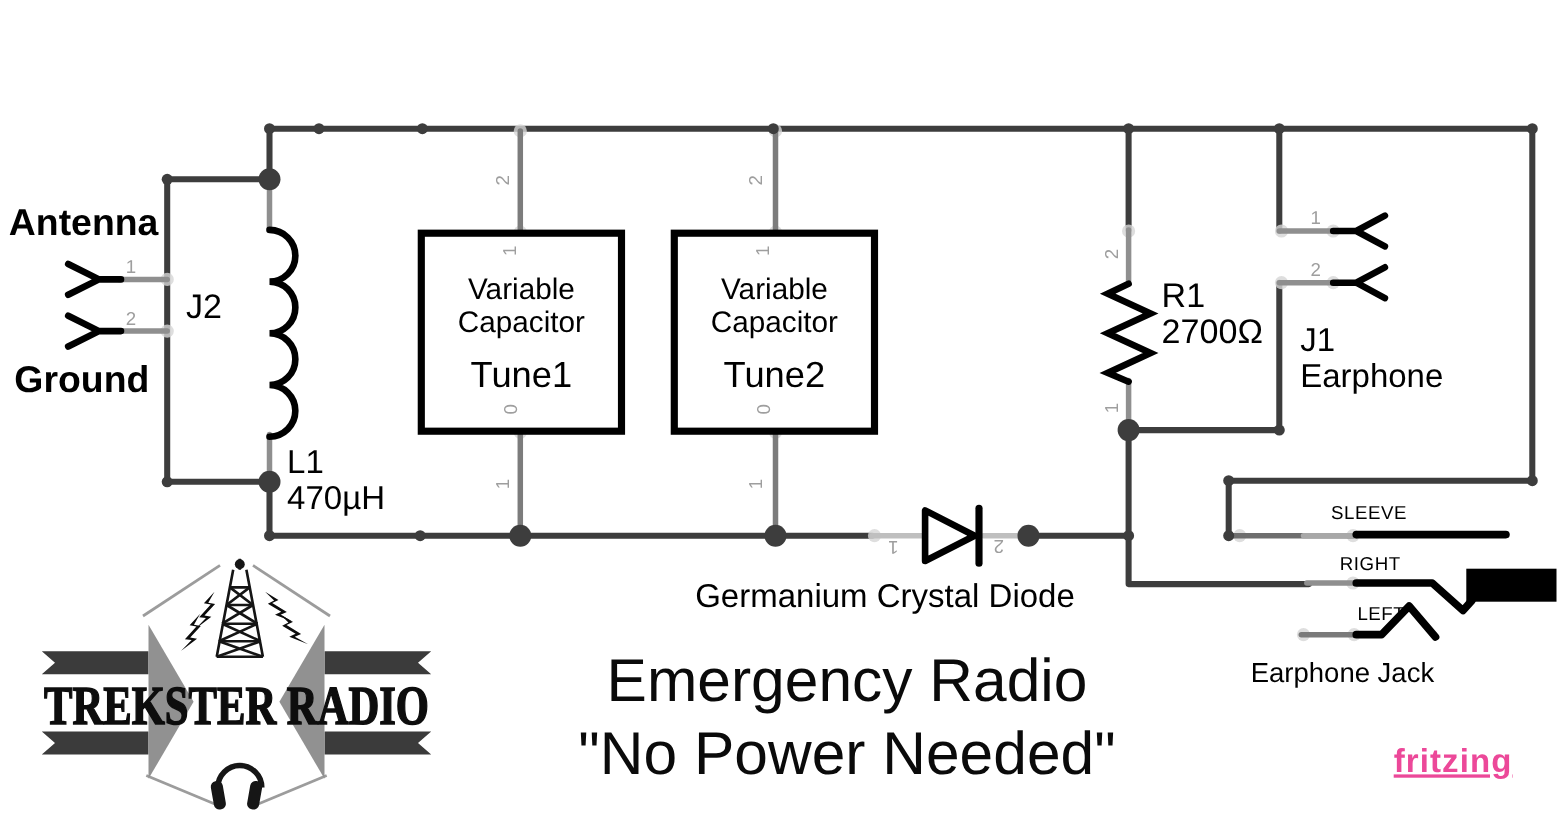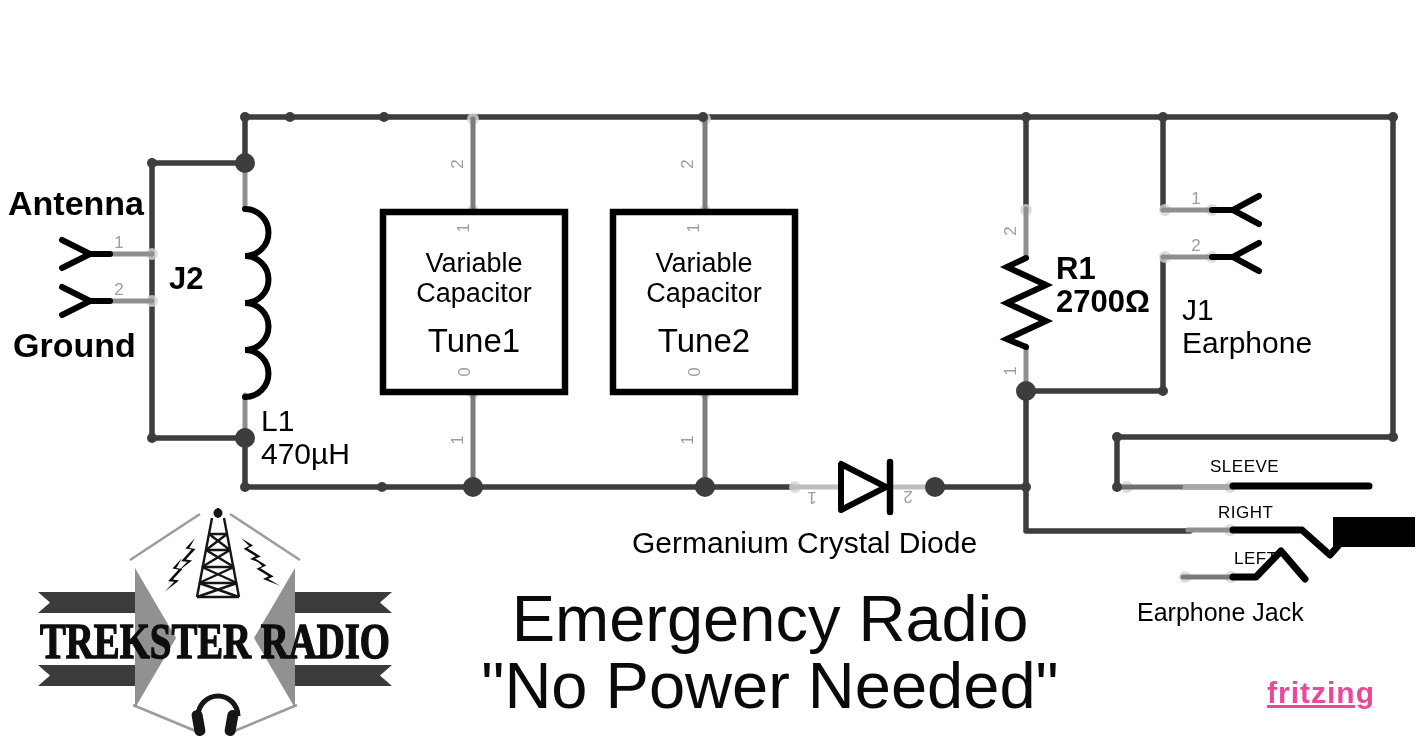--- a/index.html
+++ b/index.html
@@ -1,34 +1,34 @@
 <!DOCTYPE html>
 <html><head>
 <meta charset="utf-8">
 <style>
   html,body{margin:0;padding:0;background:#fff;}
   #stage{position:relative;width:1424px;height:742px;background:#fff;overflow:hidden;
          font-family:"Liberation Sans","DejaVu Sans",sans-serif;color:#000;}
   #circuit-svg,#logo-svg{position:absolute;left:0;top:0;}
   .lbl{position:absolute;white-space:pre;line-height:1.08;}
   .lbl-34{font-size:34px;font-weight:bold;}
-  .lbl-31{font-size:31px;font-weight:bold;}
+  .lbl-31{font-size:31px;}
   .lbl-30{font-size:30px;}
   .pin{position:absolute;font-size:17px;color:#9e9e9e;transform:translate(-50%,-50%) rotate(var(--r,0deg));
        transform-origin:center;white-space:nowrap;}
   .capbox-text{position:absolute;width:182px;height:180px;display:flex;flex-direction:column;
        align-items:center;text-align:center;padding-top:36px;box-sizing:border-box;}
   .capbox-text .cap-line{font-size:27px;line-height:30px;}
   .capbox-text .cap-name{font-size:33px;margin-top:14px;text-align:right;}
   .two-line{line-height:33px;}
   #diode-label{left:632px;top:527px;width:400px;font-size:30px;}
   .jackpin{position:absolute;font-size:17px;letter-spacing:.5px;margin-left:24px;}
   #jack-label{left:1137px;top:599px;width:202px;font-size:25px;}
   #title{position:absolute;left:420px;top:585px;width:700px;text-align:center;
-         font-size:65px;line-height:67px;color:#0a0a0a;}
+         font-size:55px;line-height:67px;color:#0a0a0a;}
   #watermark{position:absolute;left:1267px;top:676px;font-size:30px;font-weight:bold;
          letter-spacing:1px;color:#ec4899;text-decoration:underline;}
 </style>
 </head>
 <body>
 
 <div id="stage">
 
   <svg id="circuit-svg" width="1424" height="742" viewBox="0 0 1424 742">
 

